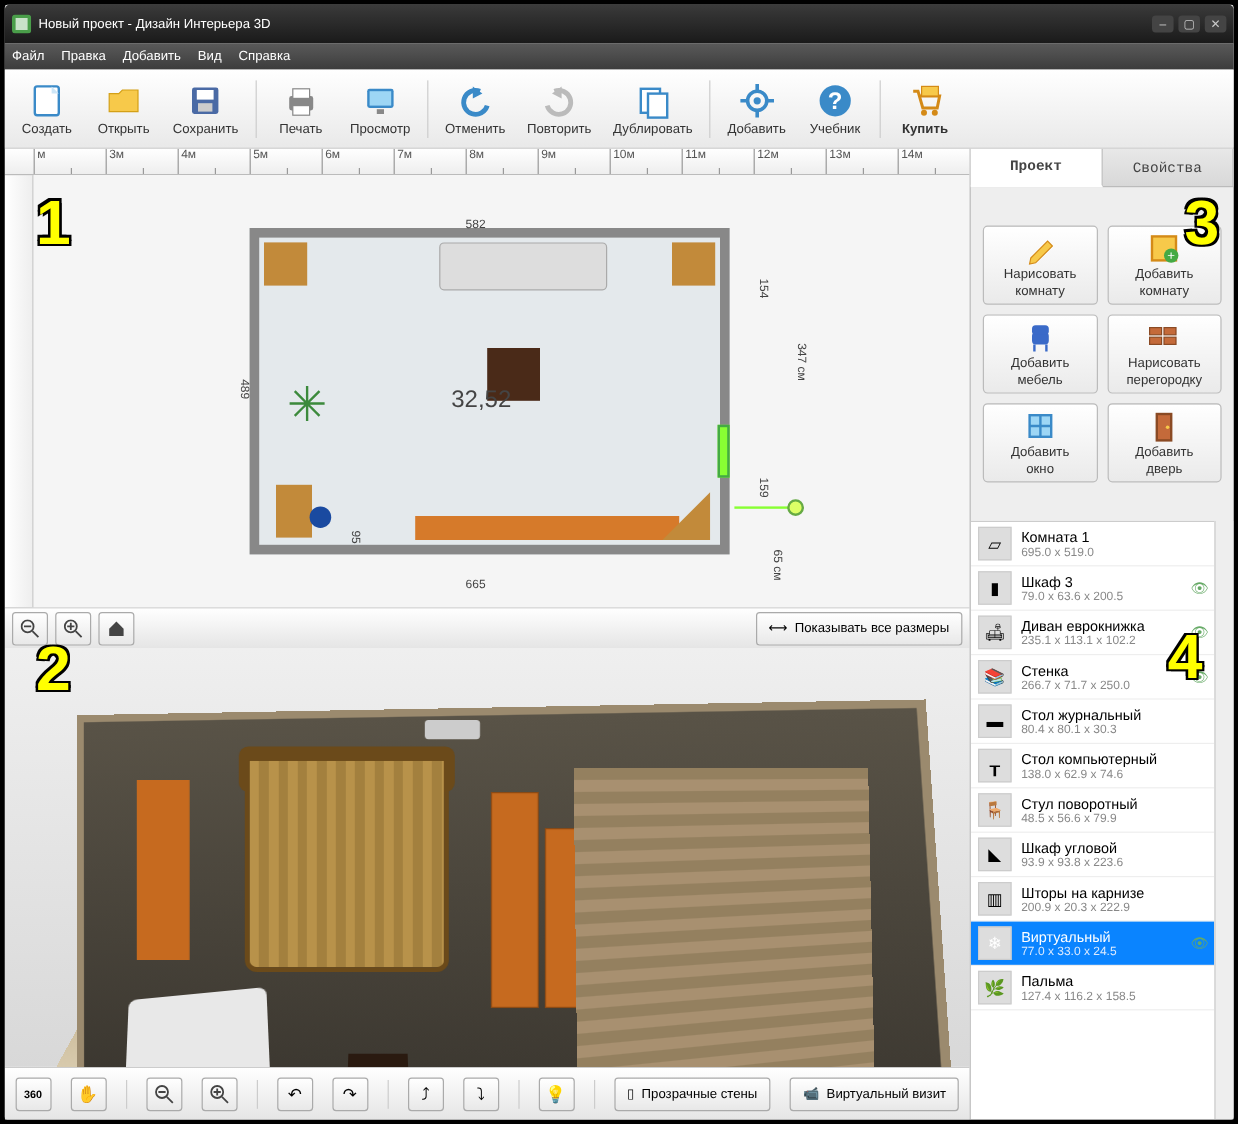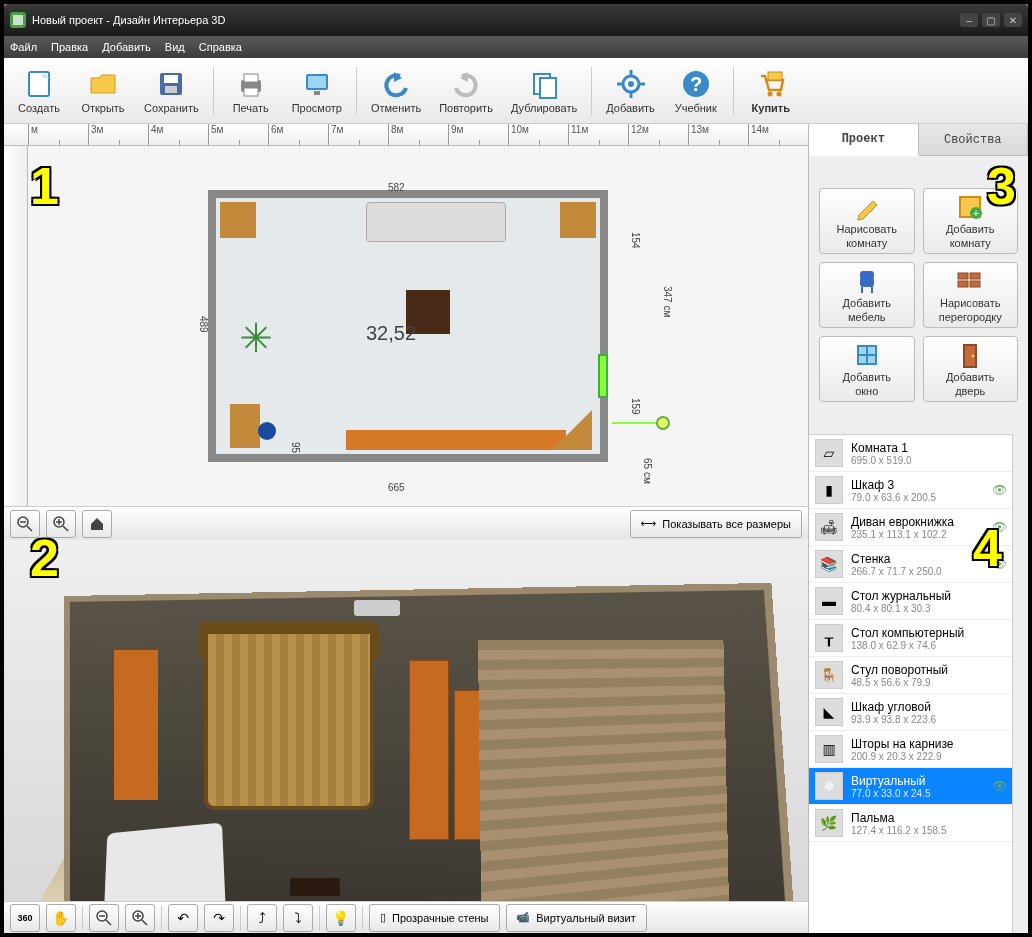--- a/index.html
+++ b/index.html
@@ -35,21 +35,21 @@
 .view3d { flex:1; background:linear-gradient(#efefef,#d8d8d8); position:relative; overflow: hidden;}
 .scene { position:absolute; inset:0; }
 .wallA { position:absolute; left:60px; top:56px; width:620px; height:310px; background:linear-gradient(#595347,#3a362f); transform:perspective(900px) rotateX(5deg) rotateY(-12deg); transform-origin:left top; border:6px solid #9b8a6e;}
 .floor { position:absolute; left:70px; top:300px; width:620px; height:170px; background:linear-gradient(#c9b896,#e6dcc4); transform:perspective(900px) rotateX(58deg); transform-origin:top; border-top:3px solid #8a7a5a;}
 .outwall { position:absolute; right:40px; top:100px; width:290px; height:340px; background:repeating-linear-gradient(0deg,#a89070 0 10px,#94805f 10px 20px); transform:perspective(900px) rotateY(20deg) rotateX(2deg); transform-origin:left top;}
 .curtains { position:absolute; left:200px; top:90px; width:170px; height:180px; background:repeating-linear-gradient(90deg,#b8924a 0 8px,#a3803e 8px 16px); border:4px solid #6b4a1a; border-radius:0 0 10px 10px;}
 .valance { position:absolute; left:195px; top:82px; width:180px; height:38px; background:#6b4a1a; border-radius:8px;}
 .shelf { position:absolute; left:405px; top:120px; width:160px; height:180px; }
 .shelf div{ position:absolute; background:#c66a1f; border:1px solid #8a4a15;}
 .sofa3d { position:absolute; left:100px; top:280px; width:120px; height:100px; background:#e8e8e8; border-radius:8px; transform:perspective(800px) rotateX(30deg) rotateY(-10deg);}
-.ctrl3d { height: 32px; display:flex; align-items:center; padding:4px 6px; gap:6px; background:linear-gradient(#fff,#e5e5e5); border-top:1px solid #ccc;}
+.ctrl3d { height: 44px; display:flex; align-items:center; padding:4px 6px; gap:16px; background:linear-gradient(#fff,#e5e5e5); border-top:1px solid #ccc;justify-content:center;}
 .right { width: 300px; background:#eee; border-left:1px solid #bbb; display:flex; flex-direction:column;}
 .tabs { height: 32px; display:flex; background:linear-gradient(#e8e8e8,#d8d8d8); border-bottom:1px solid #bbb;font-family:Liberation Mono, monospace;}
 .tab { flex:1; display:flex; align-items:center; justify-content:center; font-size:12px; color:#444; border-right:1px solid #bbb;}
 .tab.active { background:#fff; font-weight:bold; border-bottom:2px solid #fff; margin-bottom:-1px;}
 .section-lbl { padding:10px 12px 4px; color:#888; font-size:11px;}
 .actions { padding:6px 10px; display:grid; grid-template-columns:1fr 1fr; gap:8px;}
 .action { height:66px; border:1px solid #bbb; background:linear-gradient(#fff,#eaeaea); border-radius:4px; display:flex; flex-direction:column; align-items:center; justify-content:center; gap:2px; font-size:11px; text-align:center; color:#333;}
 .action .aicon { width:28px; height:28px; }
 .scene-list { flex:1; overflow-y:auto; border-top:1px solid #ccc; background:#fff;}
 .srow { display:flex; align-items:center; padding:4px 6px; border-bottom:1px solid #eee; gap:8px;}
@@ -241,21 +241,21 @@
             <div class="furniture" style="left:4px;top:4px;width:36px;height:36px;background:#c28a3a"></div>
             <div class="furniture" style="right:4px;top:4px;width:36px;height:36px;background:#c28a3a"></div>
             <div class="furniture" style="left:150px;top:4px;width:140px;height:40px;background:#ddd;border:1px solid #aaa;border-radius:4px"></div>
             <div class="furniture" style="left:190px;top:92px;width:44px;height:44px;background:#4a2a18"></div>
             <div class="furniture" style="left:10px;top:110px;width:60px;height:60px;color:#3c8a3c;font-size:40px;line-height:60px;text-align:center">✳</div>
             <div class="furniture" style="left:14px;bottom:6px;width:30px;height:44px;background:#c28a3a"></div>
             <div class="furniture" style="left:42px;bottom:14px;width:18px;height:18px;background:#1a4aa0;border-radius:50%"></div>
             <div class="furniture" style="left:130px;bottom:4px;width:220px;height:20px;background:#d67a2a"></div>
             <div class="furniture" style="right:8px;bottom:4px;width:40px;height:40px;background:#c28a3a;clip-path:polygon(0 100%,100% 100%,100% 0)"></div>
             <div class="furniture" style="right:-8px;bottom:56px;width:10px;height:44px;background:#8f3;border:2px solid #4a4"></div>
-            <span style="position:absolute;left:150px;top:124px;font-size:20px;color:#444">32,52</span>
+            <span style="position:absolute;left:160px;top:124px;font-size:20px;color:#444">32,52</span>
           </div>
           <span class="dim" style="left:360px;top:36px">582</span>
           <span class="dim" style="left:602px;top:86px;writing-mode:vertical-rl">154</span>
           <span class="dim" style="left:634px;top:140px;writing-mode:vertical-rl">347 см</span>
           <span class="dim" style="left:602px;top:252px;writing-mode:vertical-rl">159</span>
           <span class="dim" style="left:614px;top:312px;writing-mode:vertical-rl">65 см</span>
           <span class="dim" style="left:360px;top:336px">665</span>
           <span class="dim" style="left:170px;top:170px;writing-mode:vertical-rl">489</span>
           <span class="dim" style="left:262px;top:296px;writing-mode:vertical-rl">95</span>
           <div style="position:absolute;left:584px;top:276px;width:48px;height:2px;background:#8f3"></div>

